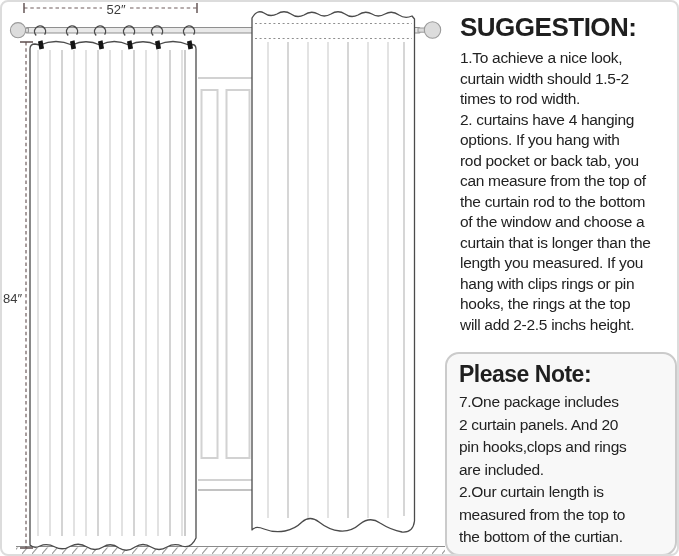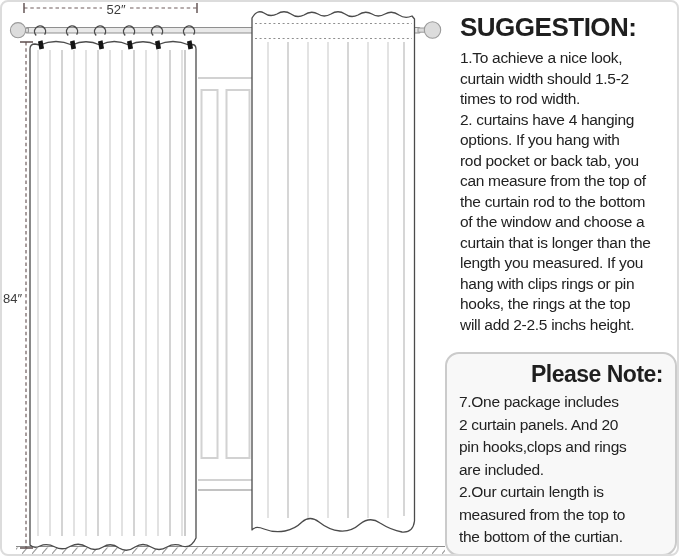--- a/index.html
+++ b/index.html
@@ -45,21 +45,20 @@
     border:2px solid #cbcbcb;
     border-radius:14px;
     padding:7px 12px;
   }
   .note-box h2{
     margin:0 0 3px 0;
     font-size:23px;
     font-weight:600;
     letter-spacing:-0.5px;
     color:#1f1f1f;
-    text-align:right;
   }
   .note-box .body-text{
     line-height:22.5px;
   }
 </style>
 </head>
 <body>
 
 <div class="stage">
 

